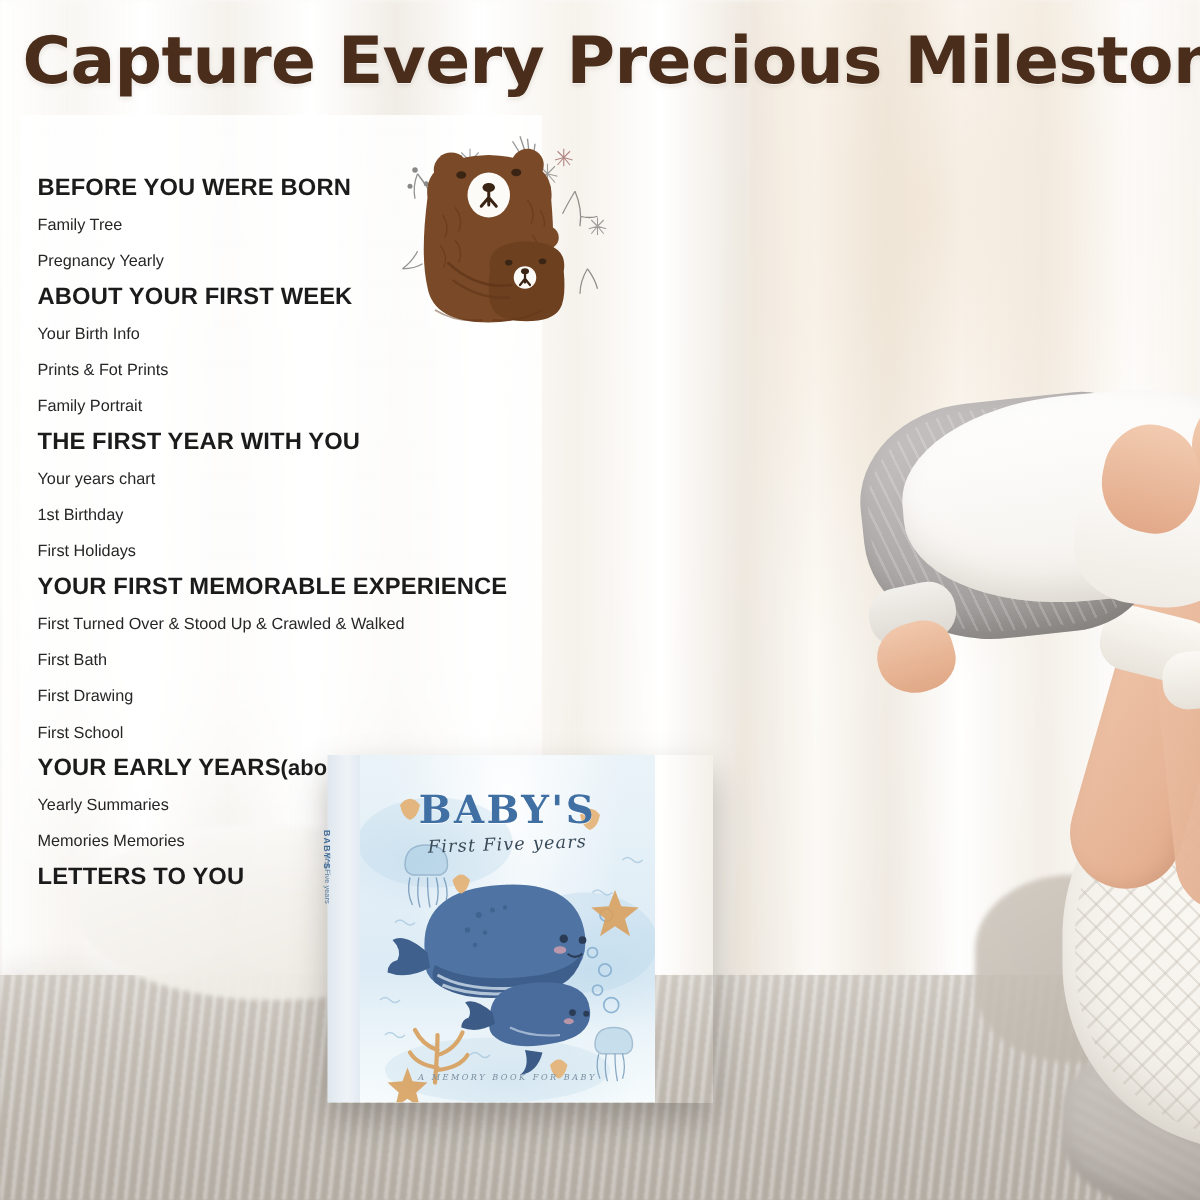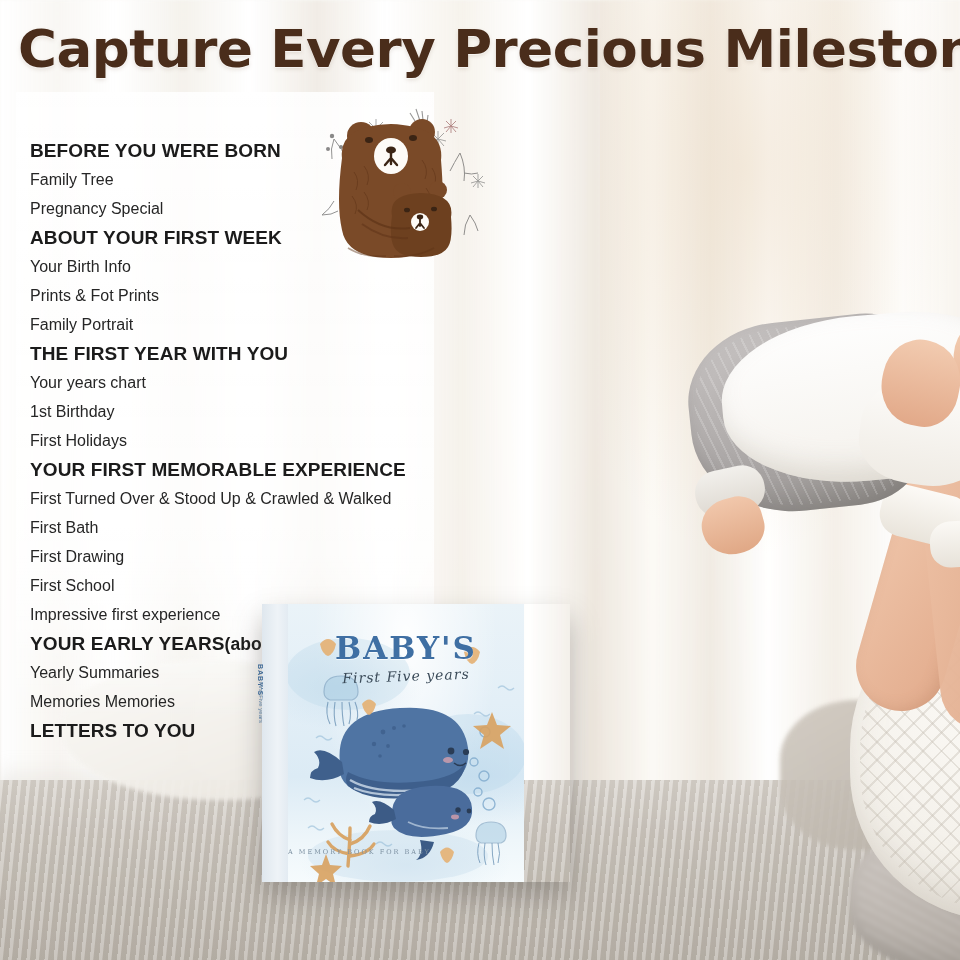--- a/index.html
+++ b/index.html
@@ -115,21 +115,21 @@
     font-family:"DejaVu Sans", sans-serif;
     font-weight:700;font-size:52px;letter-spacing:-.5px;
     color:#4a2d1b;line-height:62px;white-space:nowrap;
     transform:scaleX(1.02);transform-origin:left center;
     text-shadow:0 1px 0 rgba(255,255,255,.6), 0 2px 4px rgba(120,95,70,.18);}
 
   
   .list{position:absolute;left:30px;top:136px;width:400px;}
   .row{line-height:29px;height:29px;white-space:nowrap;color:#1b1b1b;}
   .row.head{font-weight:bold;font-size:19px;letter-spacing:.1px;}
-  .row.item{font-weight:normal;font-size:16px;color:#262626;}
+  .row.item{font-weight:normal;font-size:13px;color:#262626;}
   .row .suffix{font-size:17.5px;}
 
   
   .bear{position:absolute;left:318px;top:100px;width:170px;height:165px;}
   .floral{position:absolute;left:310px;top:95px;width:190px;height:175px;opacity:.75;}
 
   
   .book{position:absolute;left:262px;top:604px;width:308px;height:278px;
     box-shadow:0 14px 26px rgba(90,85,78,.38);}
   .spine{position:absolute;left:0;top:0;width:26px;height:278px;
@@ -149,22 +149,22 @@
     background:
       radial-gradient(ellipse 120px 60px at 22% 30%, rgba(176,208,230,.30), transparent 70%),
       radial-gradient(ellipse 130px 70px at 78% 62%, rgba(170,205,230,.28), transparent 70%),
       radial-gradient(ellipse 150px 60px at 50% 94%, rgba(188,216,234,.35), transparent 70%);}
   .book-title{position:absolute;left:0;right:0;top:26px;text-align:center;
     font-family:"DejaVu Serif", serif;font-weight:bold;font-size:31px;letter-spacing:2px;
     color:#3f6fa3;text-shadow:0 1px 0 rgba(255,255,255,.7);}
   .book-sub{position:absolute;left:0;right:0;top:64px;text-align:center;
     font-family:"DejaVu Serif", serif;font-style:italic;font-size:14px;letter-spacing:1px;
     color:#3a4a58;transform:rotate(-2deg);}
-  .book-foot{position:absolute;left:0;right:0;bottom:26px;
-    font-family:"DejaVu Serif", serif;font-size:6.5px;letter-spacing:2px;color:#7b8fa0;}
+  .book-foot{position:absolute;left:0;right:0;bottom:16px;text-align:center;
+    font-family:"DejaVu Serif", serif;font-size:6.5px;letter-spacing:2px;color:#7b8fa0;font-style:italic;}
 
   .cover svg{position:absolute;left:0;top:0;}
 </style>
 </head>
 <body>
 
 <div id="stage">
 
   <div class="bg"></div>
   <div class="curtains"></div>
@@ -243,35 +243,34 @@
       <ellipse cx="116" cy="109" rx="3" ry="2.3" fill="#3a2414"></ellipse>
       <path d="M40 110 q24 22 52 18" stroke="#5e3317" stroke-width="2" fill="none" opacity=".7"></path>
       <path d="M44 124 q22 16 46 14" stroke="#5e3317" stroke-width="2" fill="none" opacity=".55"></path>
       <path d="M30 148 q16 10 38 8 M76 156 q22 2 40 -8" stroke="#5e3317" stroke-width="1.6" fill="none" opacity=".45"></path>
     </g>
   </svg>
 
   <div class="list">
       <div class="row head"><span>BEFORE YOU WERE BORN</span></div>
       <div class="row item"><span>Family Tree</span></div>
-      <div class="row item"><span>Pregnancy Special</span></div>
+      <div class="row item"><span>Pregnancy Yearly</span></div>
       <div class="row head"><span>ABOUT YOUR FIRST WEEK</span></div>
       <div class="row item"><span>Your Birth Info</span></div>
       <div class="row item"><span>Prints &amp; Fot Prints</span></div>
       <div class="row item"><span>Family Portrait</span></div>
       <div class="row head"><span>THE FIRST YEAR WITH YOU</span></div>
       <div class="row item"><span>Your years chart</span></div>
       <div class="row item"><span>1st Birthday</span></div>
       <div class="row item"><span>First Holidays</span></div>
       <div class="row head"><span>YOUR FIRST MEMORABLE EXPERIENCE</span></div>
       <div class="row item"><span>First Turned Over &amp; Stood Up &amp; Crawled &amp; Walked</span></div>
       <div class="row item"><span>First Bath</span></div>
       <div class="row item"><span>First Drawing</span></div>
       <div class="row item"><span>First School</span></div>
-      <div class="row item"><span>Impressive first experience</span></div>
       <div class="row head"><span>YOUR EARLY YEARS</span><span class="suffix">(about 2-5 years old)</span></div>
       <div class="row item"><span>Yearly Summaries</span></div>
       <div class="row item"><span>Memories Memories</span></div>
       <div class="row head"><span>LETTERS TO YOU</span></div>
     </div>
 
   <div class="book">
     <div class="spine">
       <div class="spine-text">BABY'S</div>
       <div class="spine-sub">First Five years</div>

